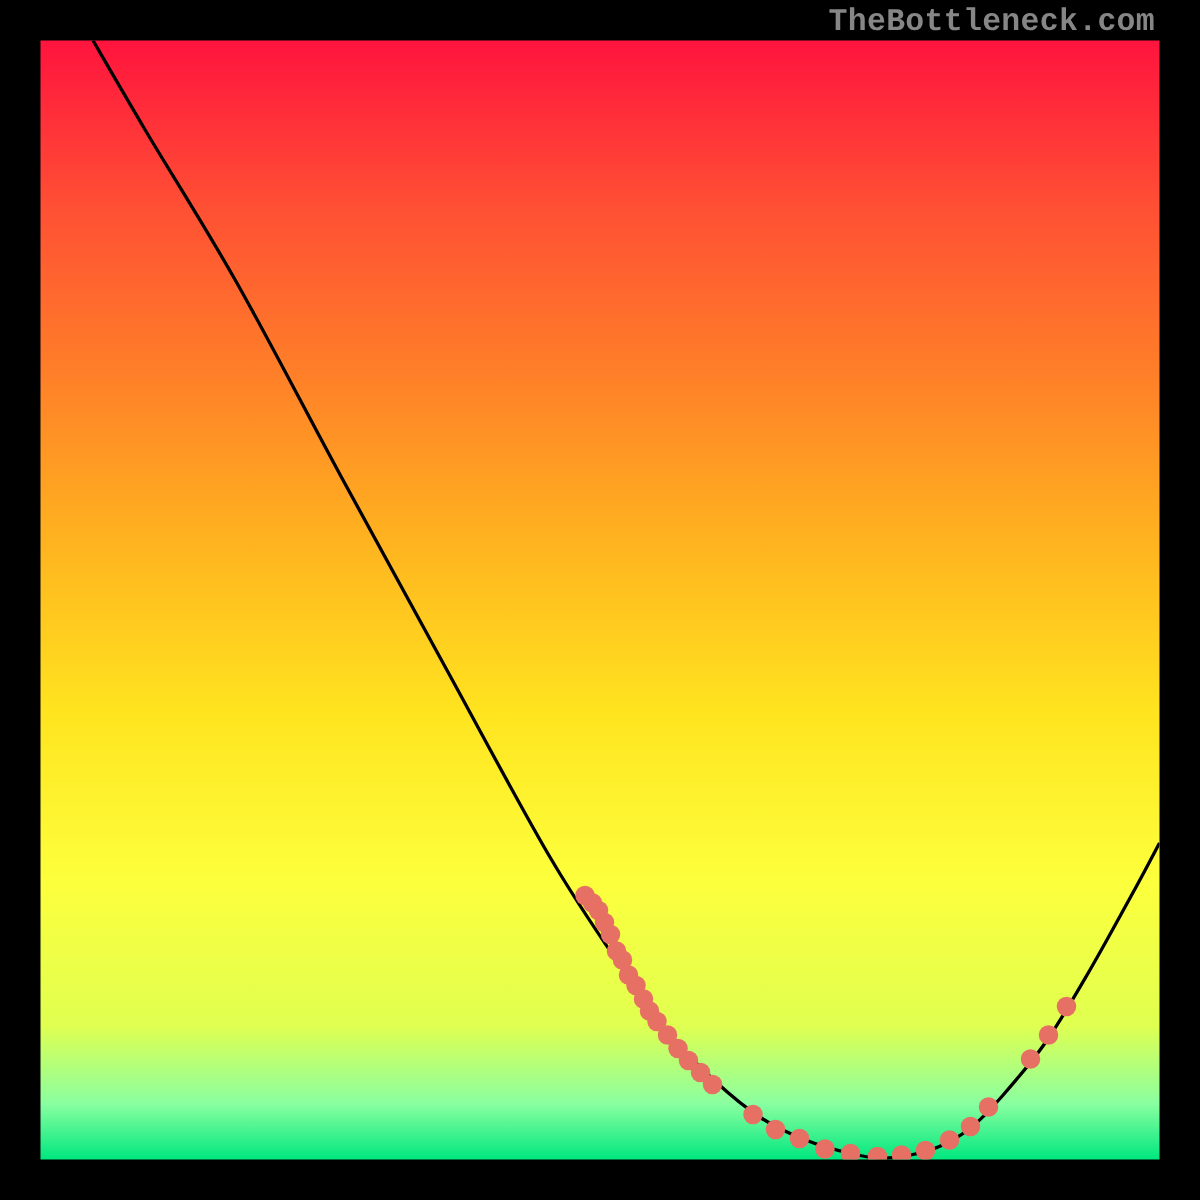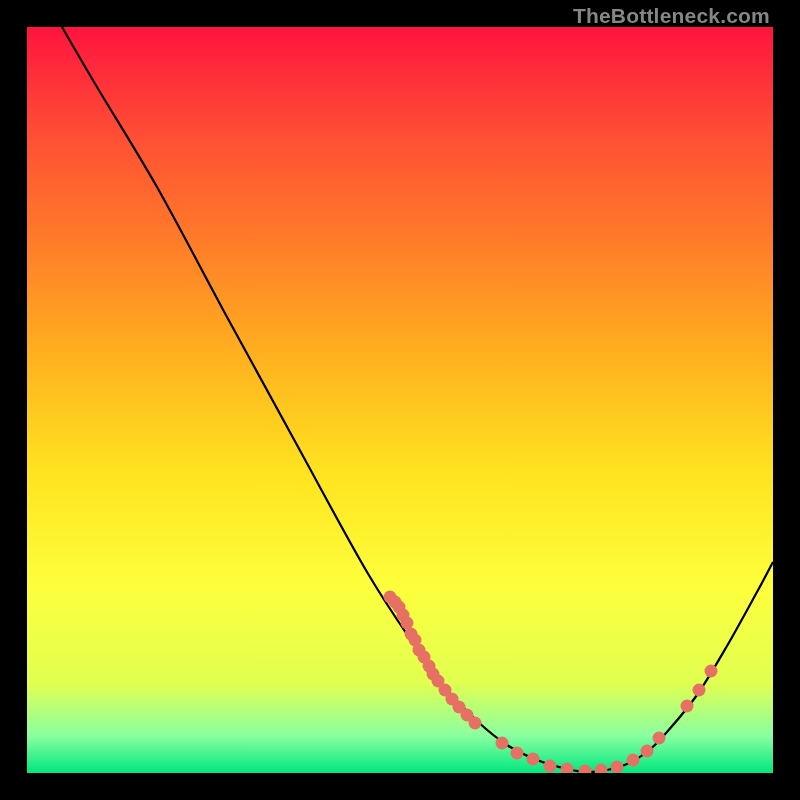--- a/index.html
+++ b/index.html
@@ -18,21 +18,21 @@
       #ffe41f 60%,
       #fdff3c 75%,
       #e0ff50 88%,
       #8affa0 95%,
       #00e77f 100%);
   }
   .watermark {
     position: absolute;
     top: 4px;
     right: 30px;
-    font-family: Liberation Sans, sans-serif;
+    font-family: Liberation Mono, monospace;
     font-size: 21px;
     font-weight: bold;
     color: #868686;
     letter-spacing: 0.2px;
     text-align: center;
   }
   svg.plot {
     position: absolute;
     left: 27px;
     top: 27px;

